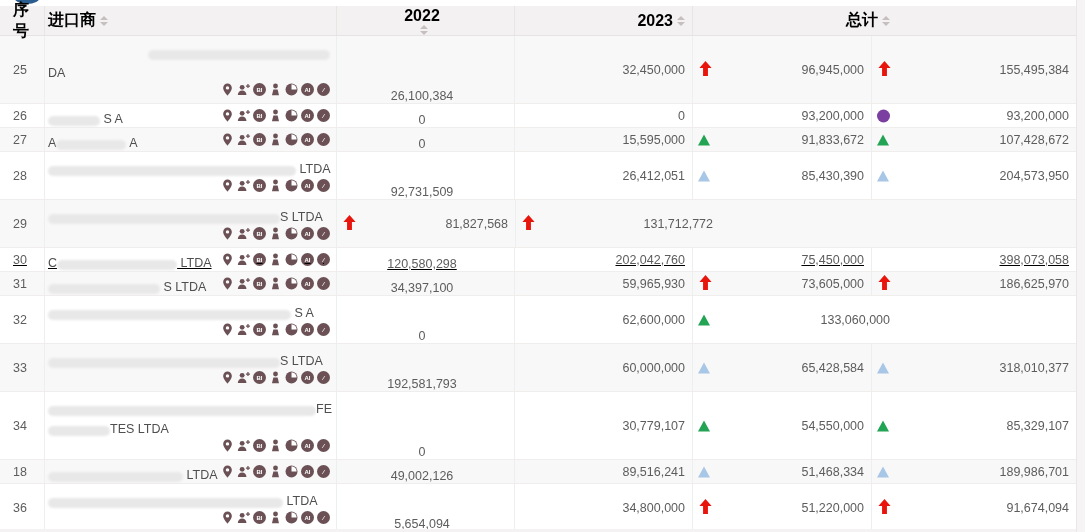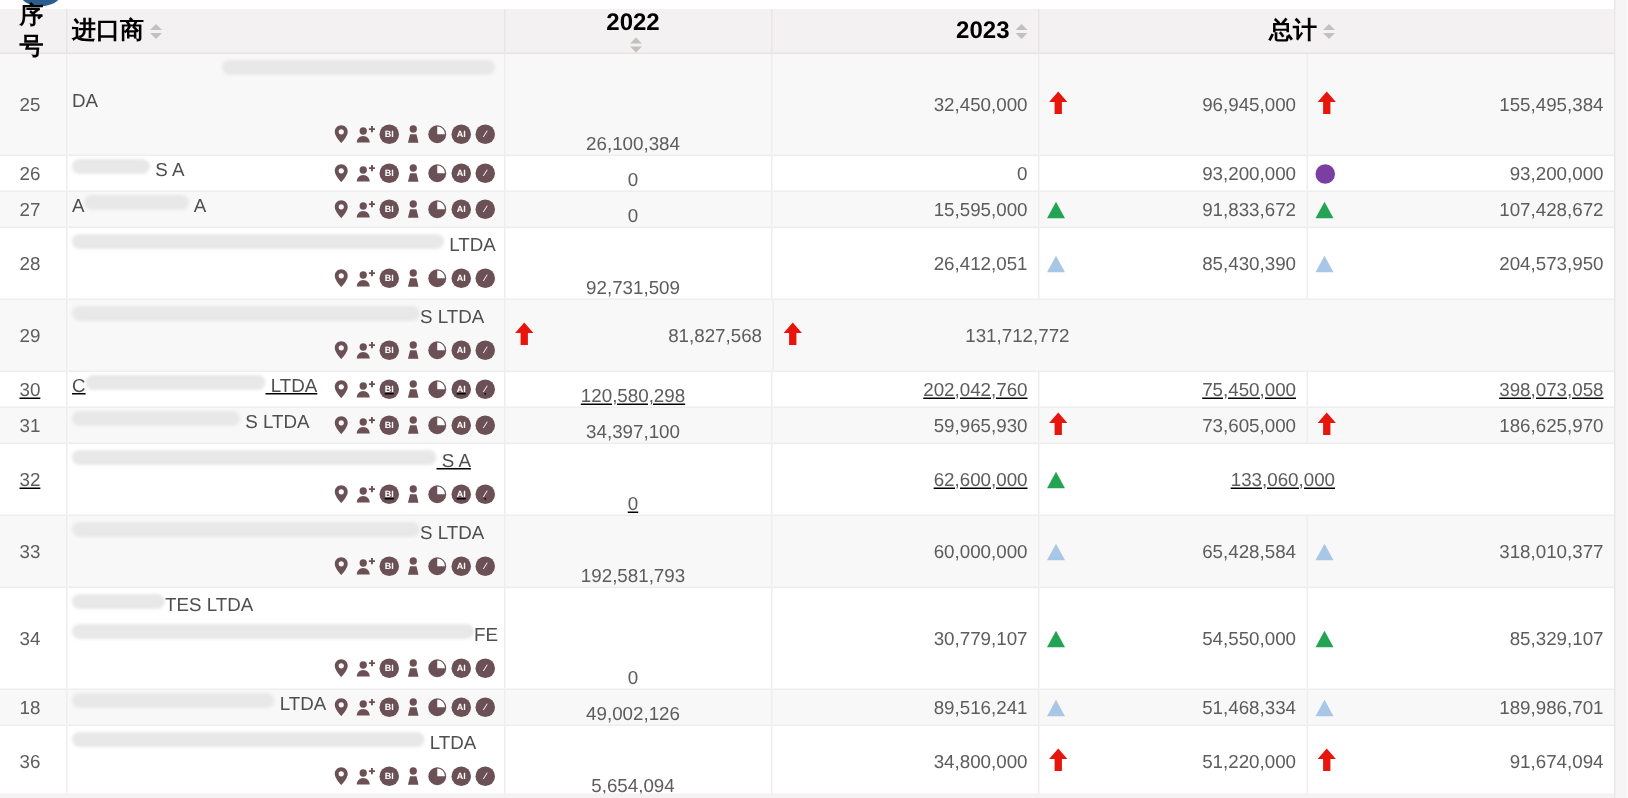--- a/index.html
+++ b/index.html
@@ -33,21 +33,21 @@
   .trow.shade { background:#f9f8f8; }
   .cell { display:flex; align-items:center; font-size:12.5px; color:#5d5d5d; }
   .num { justify-content:flex-end; padding-right:7px; }
   .slotcell { justify-content:flex-end; padding-right:7px; position:relative; }
   .trendslot { position:absolute; left:5px; top:50%; transform:translateY(-50%);
     width:30px; display:flex; align-items:center; }
 
   .idxcell { align-items:center; padding-left:13px; font-size:12.5px; color:#5d5d5d; }
 
   .impcell { flex-direction:column; justify-content:center; padding:2px 4px 2px 3px; }
-  .nline { display:flex; align-items:flex-start; width:100%; height:20px; }
+  .nline { display:flex; align-items:flex-end; width:100%; height:20px; }
   .redact { height:10px; border-radius:5px; background:#e9e8e8; filter:blur(1.2px); }
   .ntext { font-size:12.5px; color:#4f4f4f; white-space:pre; }
   .iconsrow { display:flex; align-items:center; justify-content:flex-end; width:100%;
     height:20px; column-gap:3px; padding-right:2px; }
   .iconsrow.inline { width:auto; margin-left:auto; }
 
   .cicon { width:13px; height:13px; border-radius:50%; background:#6b5156; color:#fff;
     font-size:6px; font-weight:bold; display:inline-flex; align-items:center;
     justify-content:center; line-height:1; cursor:pointer; }
   .sicon { width:13px; height:13px; display:inline-flex; cursor:pointer; }
@@ -495,21 +495,21 @@
           </div>
           <div class="cell slotcell c5">
             <span class="trendslot">
               <span class="uparrow"><svg viewBox="0 0 16 17">
                   <path fill="#e8150c" d="M8 0.5 L14.5 8 L10.6 8 L10.6 16.5 L5.4 16.5 L5.4 8 L1.5 8 Z"></path>
                 </svg></span>
             </span>
             <span>186,625,970</span>
           </div>
         </div>
-        <div class="trow" style="height: 48px; text-decoration: underline;">
+        <div class="trow" style="height: 48px;">
           <div class="cell idxcell c0 vline">32</div>
           <div class="cell impcell c1 vline">
             <div class="nline">
               <span class="redact" style="width: 243px;"></span>
               <span class="ntext"> S A</span>
             </div>
             <div class="iconsrow">
               <span class="sicon">
                 <svg viewBox="0 0 24 24">
                   <path d="M12 1C7.6 1 4 4.6 4 9c0 6 8 14 8 14s8-8 8-14c0-4.4-3.6-8-8-8zm0 11.2A3.2 3.2 0 1 1 12 5.8a3.2 3.2 0 0 1 0 6.4z"></path>
@@ -605,26 +605,26 @@
             <span class="trendslot">
               <span class="tri" style="border-bottom-color: rgb(168, 198, 230);"></span>
             </span>
             <span>318,010,377</span>
           </div>
         </div>
         <div class="trow" style="height: 68px;">
           <div class="cell idxcell c0 vline">34</div>
           <div class="cell impcell c1 vline">
             <div class="nline">
+              <span class="redact" style="width: 278px;"></span>
+              <span class="ntext">FE</span>
+            </div>
+            <div class="nline">
               <span class="redact" style="width: 62px;"></span>
               <span class="ntext">TES LTDA</span>
-            </div>
-            <div class="nline">
-              <span class="redact" style="width: 278px;"></span>
-              <span class="ntext">FE</span>
             </div>
             <div class="iconsrow">
               <span class="sicon">
                 <svg viewBox="0 0 24 24">
                   <path d="M12 1C7.6 1 4 4.6 4 9c0 6 8 14 8 14s8-8 8-14c0-4.4-3.6-8-8-8zm0 11.2A3.2 3.2 0 1 1 12 5.8a3.2 3.2 0 0 1 0 6.4z"></path>
                 </svg>
               </span>
               <span class="sicon">
                 <svg viewBox="0 0 24 24">
                   <circle cx="9.5" cy="8" r="4.5"></circle>

